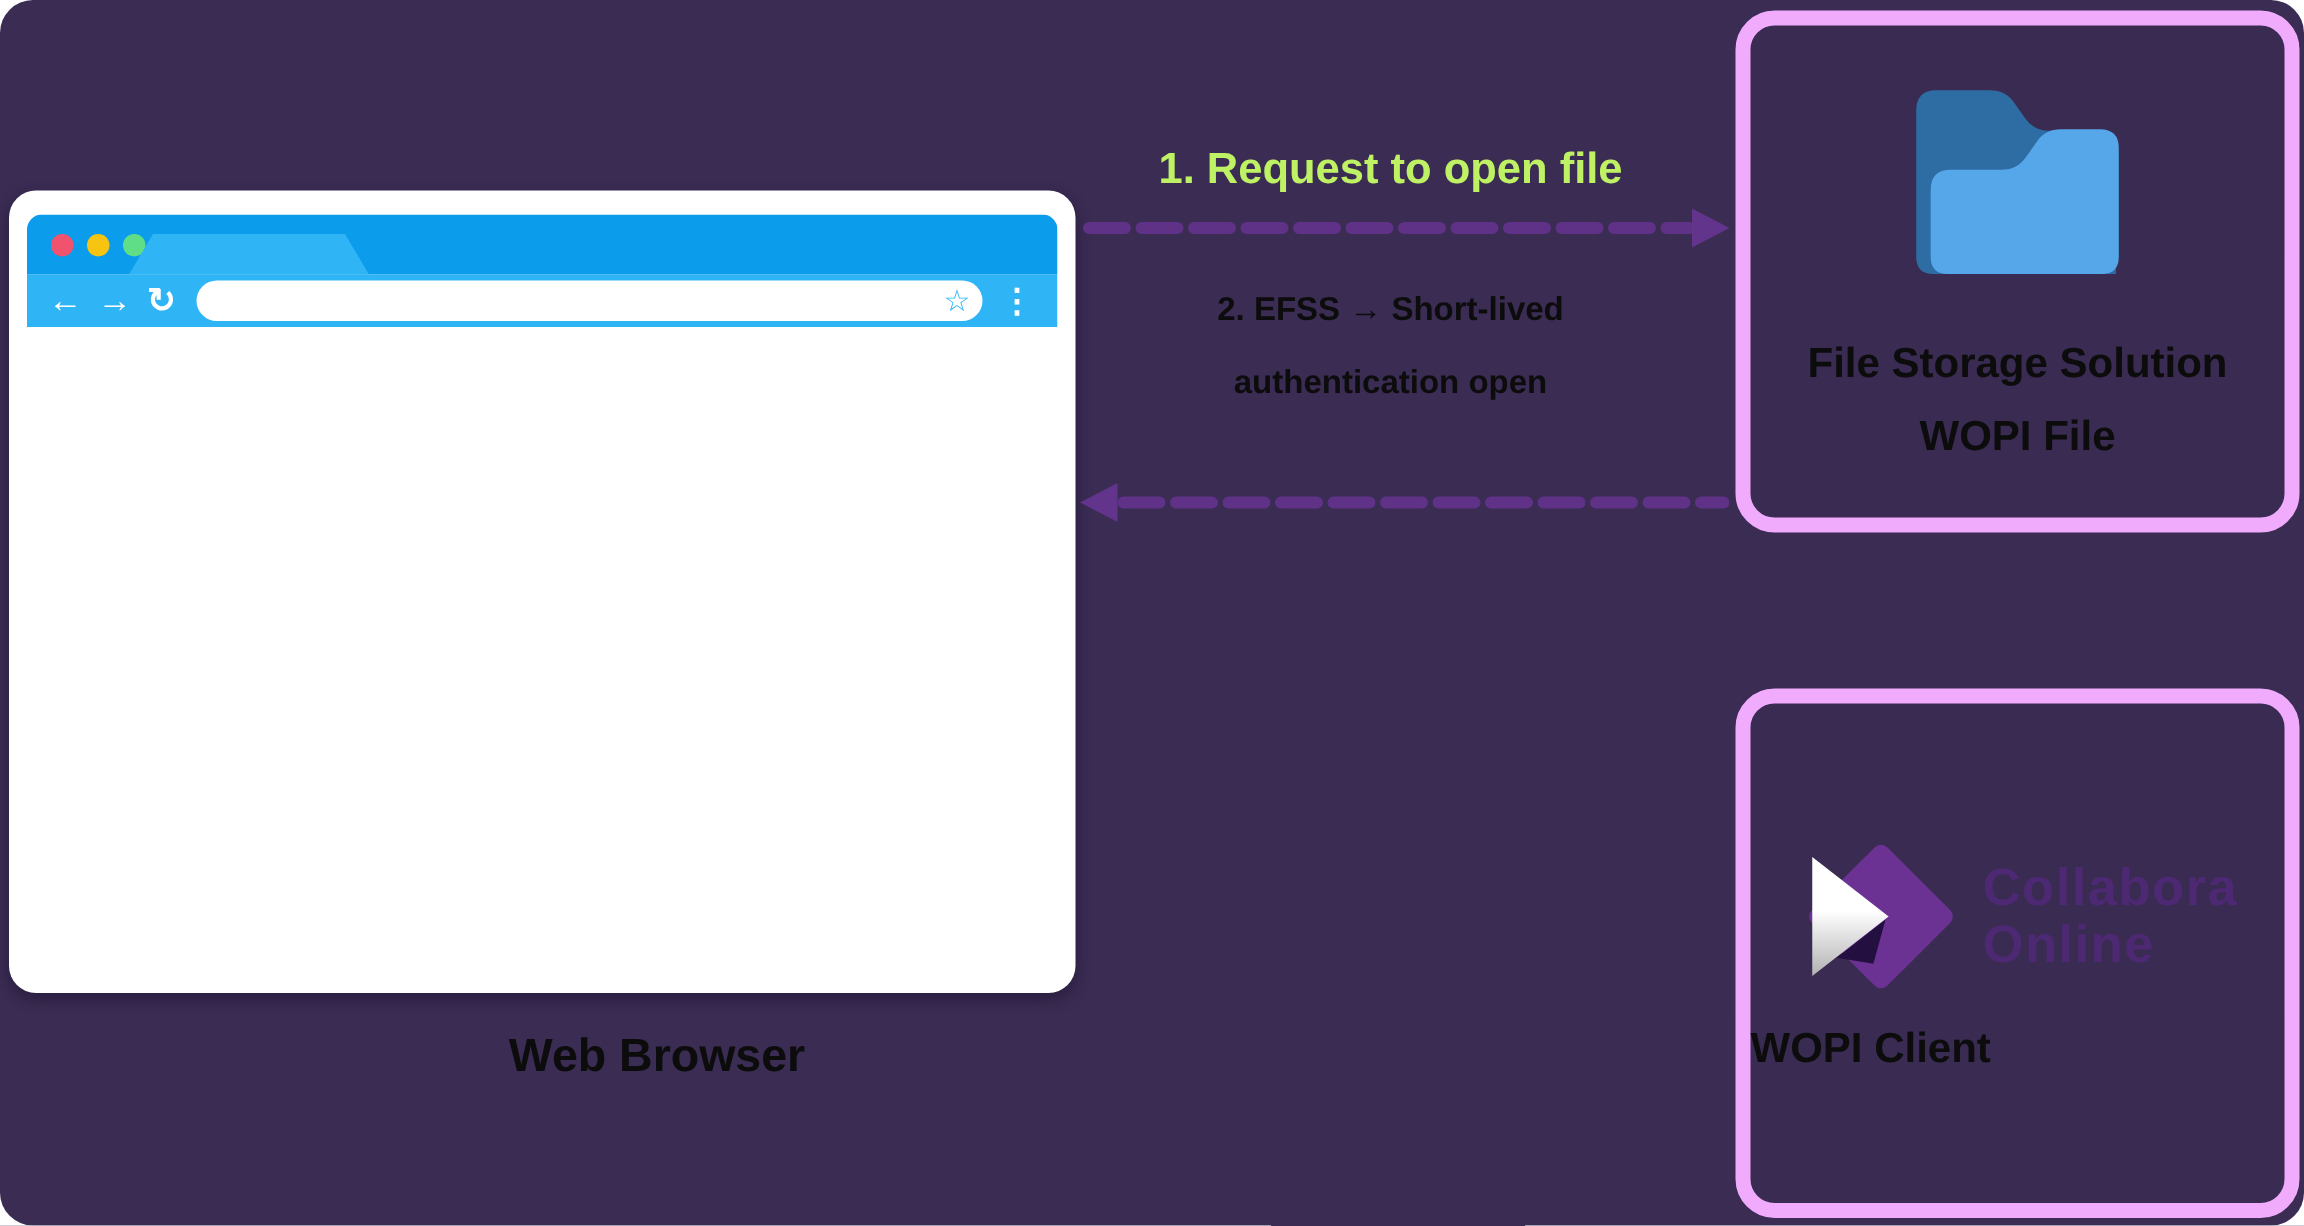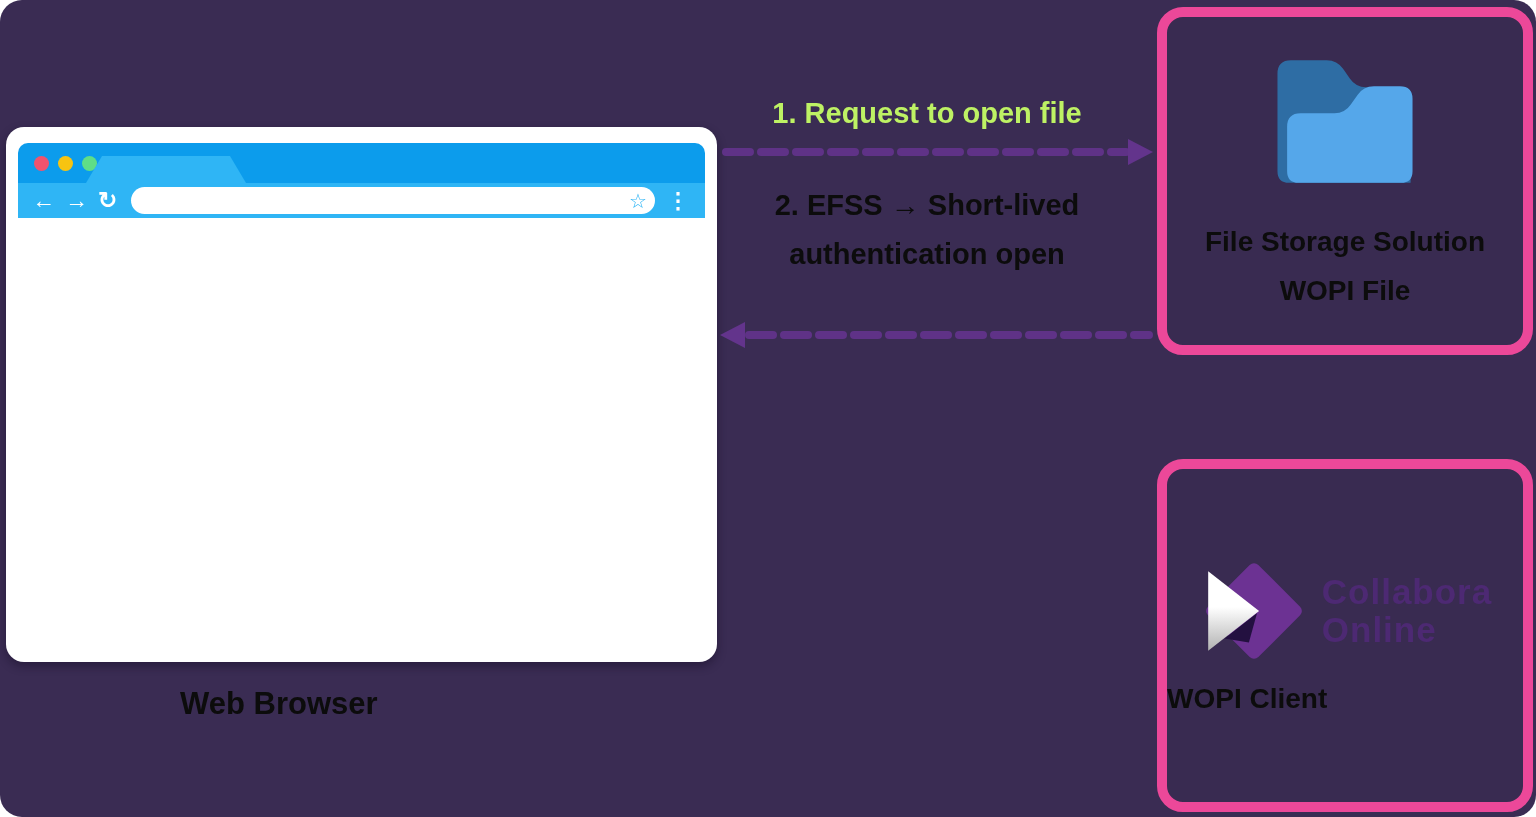--- a/index.html
+++ b/index.html
@@ -48,48 +48,48 @@
   .address input {
     flex:1; border:none; outline:none; font-size:14px; background:transparent;
     font-family:"Liberation Sans", sans-serif;
   }
   .star { color:#2FB5F5; font-size:20px; line-height:1; }
   .menu-dots { color:#ffffff; font-size:22px; font-weight:700; line-height:1; padding:0 2px; }
   .content { flex:1; background:#ffffff; }
 
   .browser-caption {
     position:absolute; left:180px; top:686px; width:516px;
-    text-align:left; font-size:31px; font-weight:700; color:#0c0c0c;
+    text-align:center; font-size:31px; font-weight:700; color:#0c0c0c;
   }
 
   
   .flow-label-1 {
     position:absolute; left:712px; top:97px; width:430px;
     text-align:center; font-size:29px; font-weight:700; color:#bef264;
   }
   .flow-label-2 {
     position:absolute; left:702px; top:181px; width:450px;
-    text-align:center; font-size:29px; font-weight:700; color:#0c0c0c;
+    text-align:center; font-size:22px; font-weight:700; color:#0c0c0c;
     line-height:49px;
   }
   .dash-line { position:absolute; height:10px; }
   .arrow-head { position:absolute; width:0; height:0; }
   .head-right {
     border-top:13px solid transparent; border-bottom:13px solid transparent;
     border-left:25px solid #63348C;
   }
   .head-left {
     border-top:13px solid transparent; border-bottom:13px solid transparent;
     border-right:25px solid #63348C;
   }
 
   
   .node-box {
     position:absolute; left:1157px; width:376px;
-    border:10px solid #ec4899; border-radius:26px; background:#392B51;
+    border:10px solid #f0abfc; border-radius:26px; background:#392B51;
   }
   .box-host { top:7px; height:348px; }
   .box-client { top:459px; height:353px; }
 
   .folder-svg { display:block; margin:30px auto 0 auto; }
   .host-title {
     margin-top:24px; text-align:center; font-size:28px; font-weight:700;
     color:#0c0c0c; line-height:49px;
   }
 

